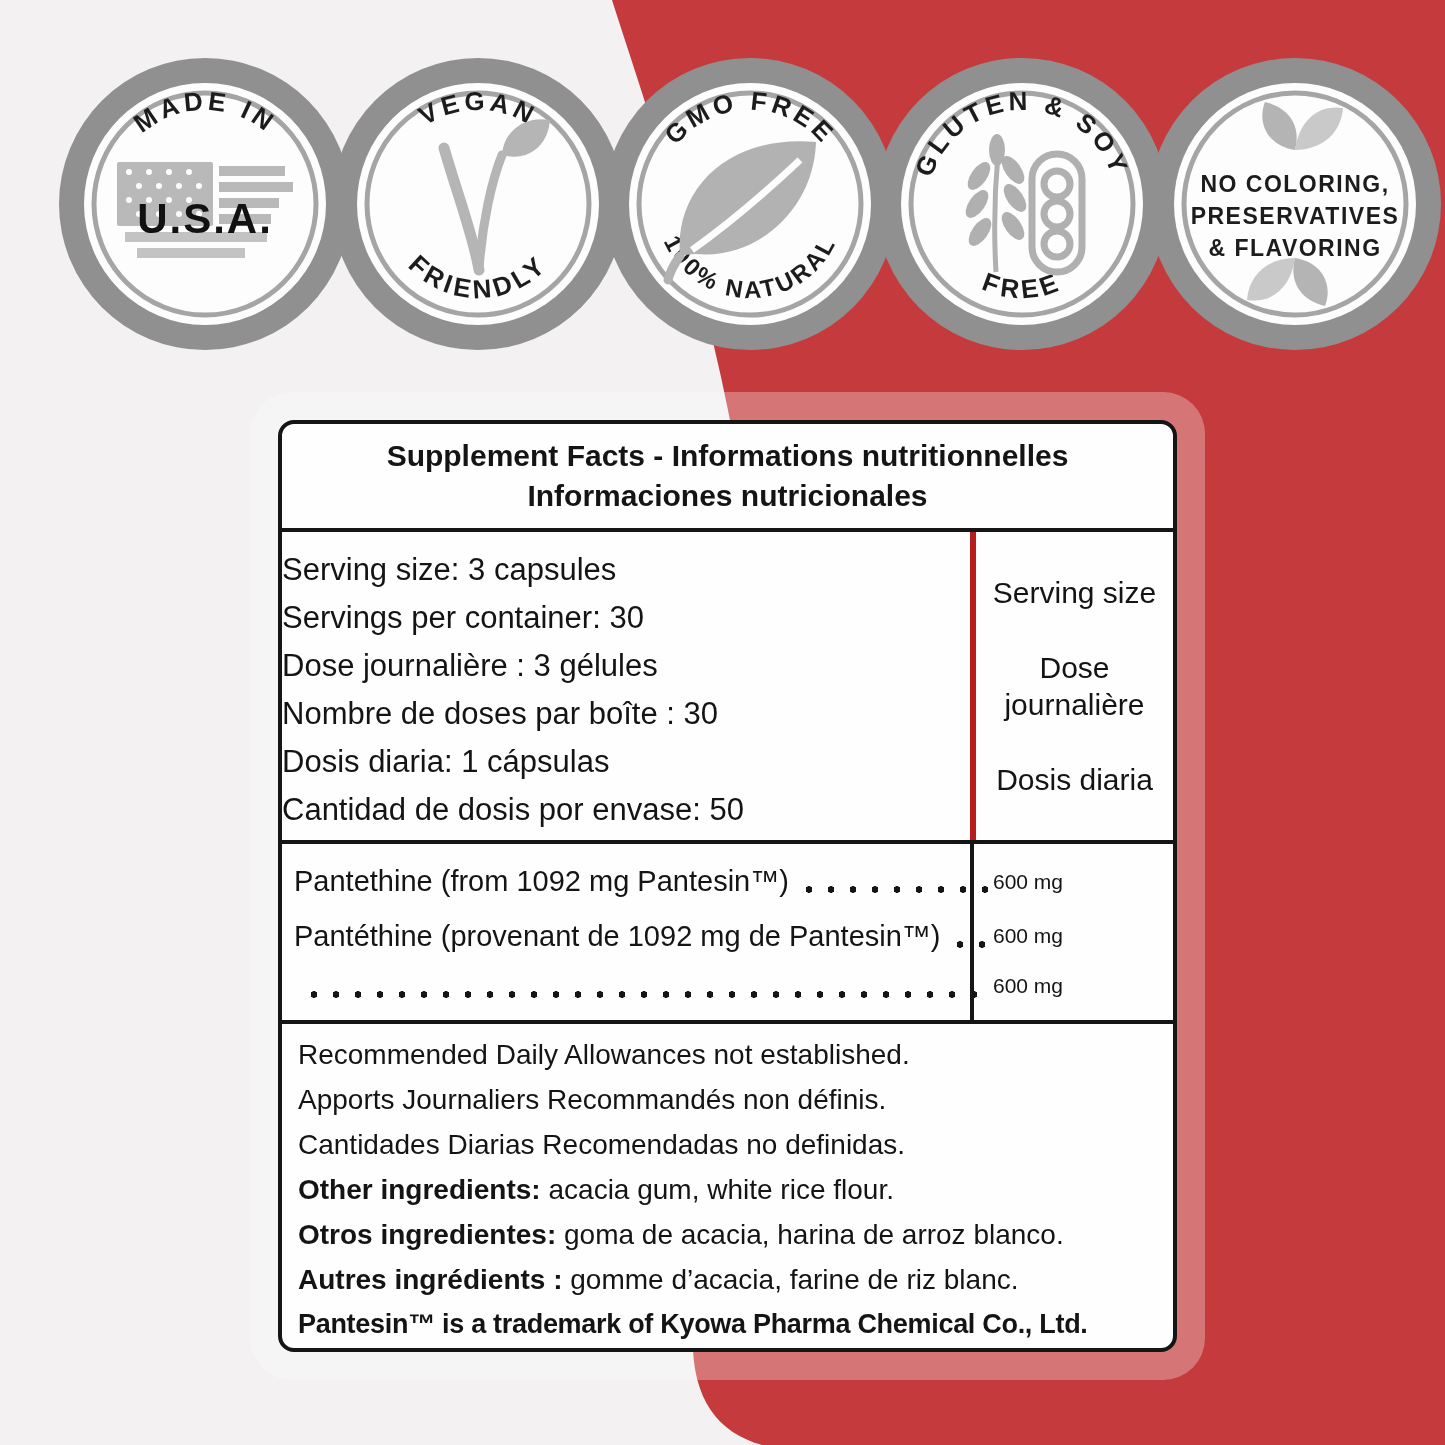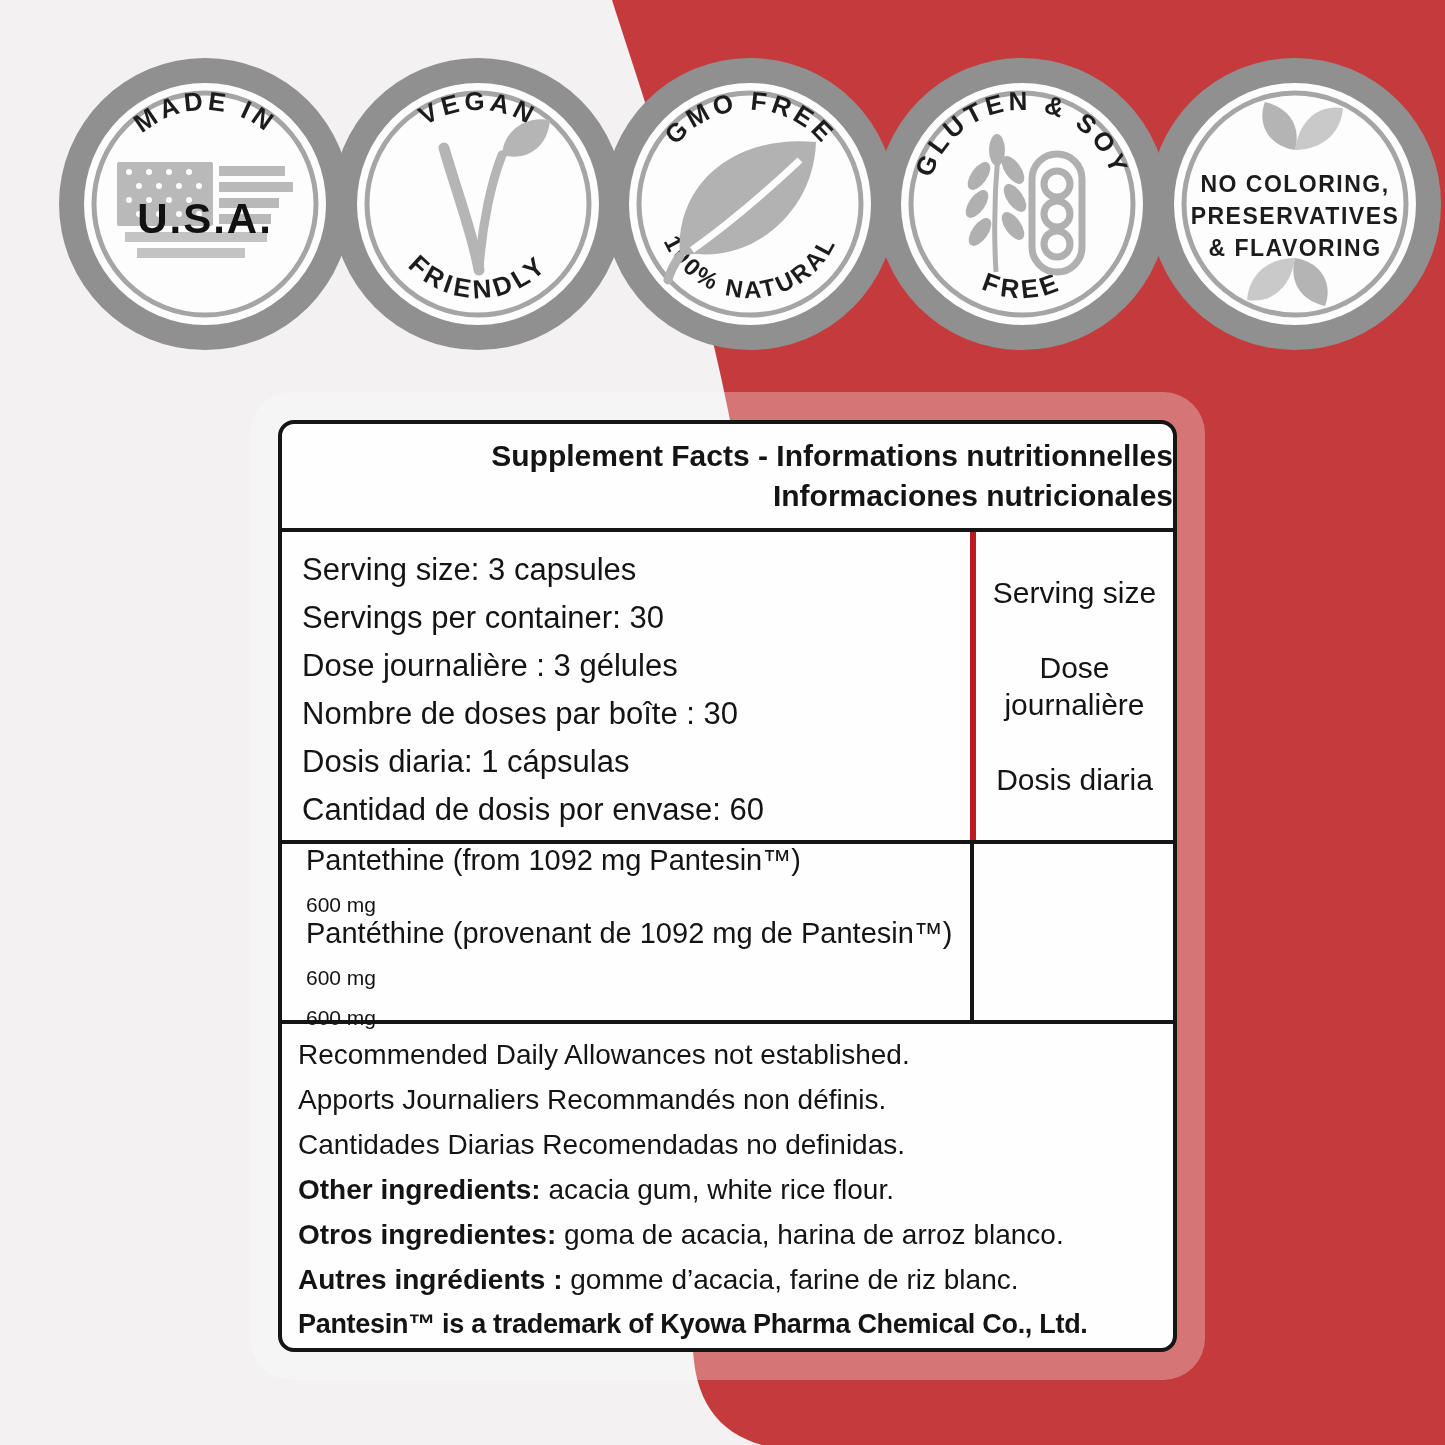--- a/index.html
+++ b/index.html
@@ -18,34 +18,34 @@
   .badge-line{font-family:"Liberation Sans",sans-serif;font-weight:bold;font-size:23px;letter-spacing:1.5px;fill:#1c1c1c;}
   
   .facts{
     position:absolute;left:278px;top:420px;width:899px;height:932px;
     box-sizing:border-box;background:#fefefe;border:4px solid #151515;border-radius:16px;
     box-shadow:0 0 0 28px rgba(255,255,255,0.30);
     overflow:hidden;
   }
   .sec-header{
     box-sizing:border-box;height:108px;border-bottom:4px solid #151515;
-    display:flex;flex-direction:column;justify-content:center;align-items:flex-end;
+    display:flex;flex-direction:column;justify-content:center;align-items:center;
     font-weight:bold;font-size:30px;line-height:40px;text-align:center;
   }
   .sec-serving{box-sizing:border-box;height:312px;border-bottom:4px solid #151515;display:flex;}
-  .serving-left{box-sizing:border-box;width:688px;padding:14px 0 0 20px;font-size:31px;line-height:48px;white-space:nowrap;overflow:hidden;}
+  .serving-left{box-sizing:border-box;width:688px;padding:14px 0 0 0;font-size:31px;line-height:48px;white-space:nowrap;overflow:hidden;}
   .serving-right{
     box-sizing:border-box;flex:1;border-left:6px solid #b91c1c;
     display:flex;flex-direction:column;justify-content:space-evenly;align-items:center;
     text-align:center;font-size:30px;line-height:37px;padding:4px 6px;
   }
   .sec-ingredients{box-sizing:border-box;height:180px;border-bottom:4px solid #151515;position:relative;
     display:flex;flex-direction:column;justify-content:space-evenly;}
   .col-divider{position:absolute;left:688px;top:0;bottom:0;width:4px;background:#151515;}
-  .ing-row{display:flex;align-items:flex-start;padding-left:24px;font-size:29px;white-space:nowrap;flex-direction:column;}
+  .ing-row{display:flex;align-items:center;padding-left:12px;font-size:29px;white-space:nowrap;}
   .leader{flex:1;height:9px;margin:16px 0 0 10px;
     background-image:radial-gradient(circle 3.4px at 10px 4.5px,#151515 97%,rgba(0,0,0,0) 100%);
     background-size:22px 9px;background-repeat:repeat-x;}
   .amount{flex:none;width:152px;margin-right:28px;font-size:21px;}
   .sec-notes{box-sizing:border-box;padding:8px 16px 0 16px;font-size:28px;line-height:45px;white-space:nowrap;overflow:hidden;}
   .sec-notes b{font-weight:bold;text-align:right;}
   .tm-line{font-weight:bold;font-size:27px;letter-spacing:-0.3px;}
 </style>
 </head>
 <body>
@@ -180,21 +180,21 @@
       <div>Informaciones nutricionales</div>
     </div>
 
     <div class="sec-serving">
       <div class="serving-left">
         <div>Serving size: 3 capsules</div>
         <div>Servings per container: 30</div>
         <div>Dose journalière : 3 gélules</div>
         <div>Nombre de doses par boîte : 30</div>
         <div>Dosis diaria: 1 cápsulas</div>
-        <div>Cantidad de dosis por envase: 60</div>
+        <div>Cantidad de dosis por envase: 50</div>
       </div>
       <div class="serving-right">
         <div>Serving size</div>
         <div>Dose journalière</div>
         <div>Dosis diaria</div>
       </div>
     </div>
 
     <div class="sec-ingredients">
       <div class="col-divider"></div>

